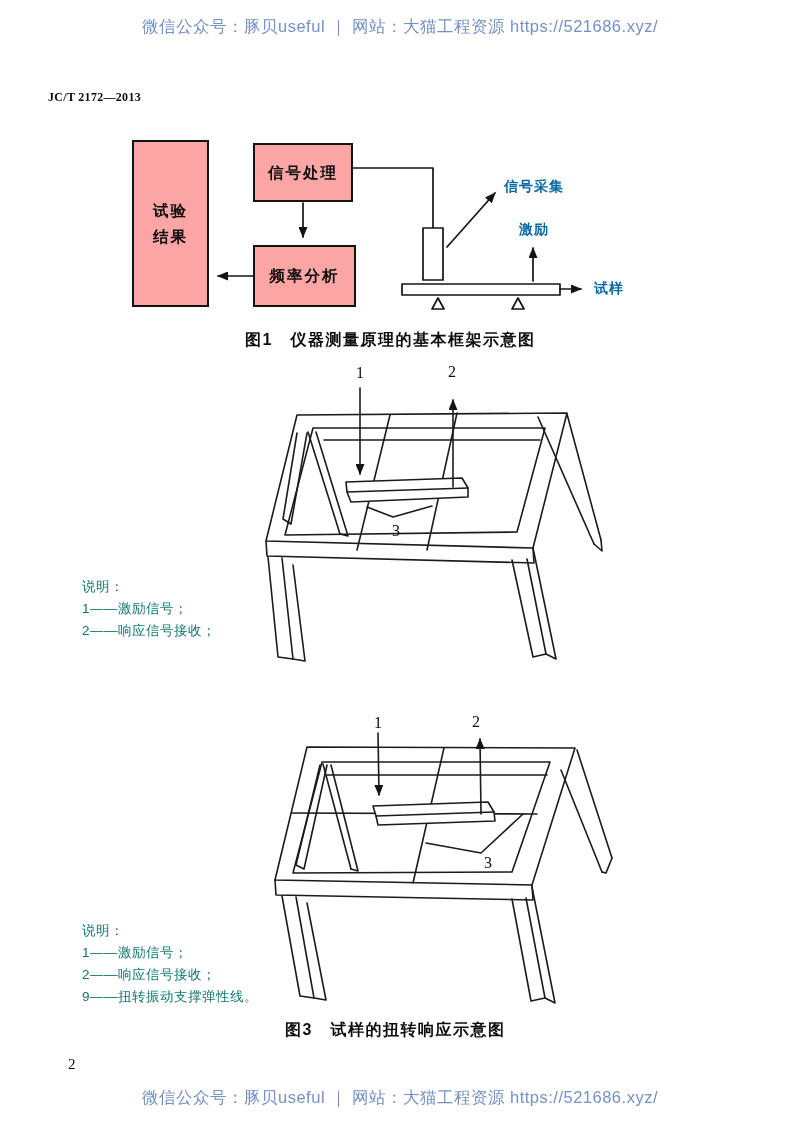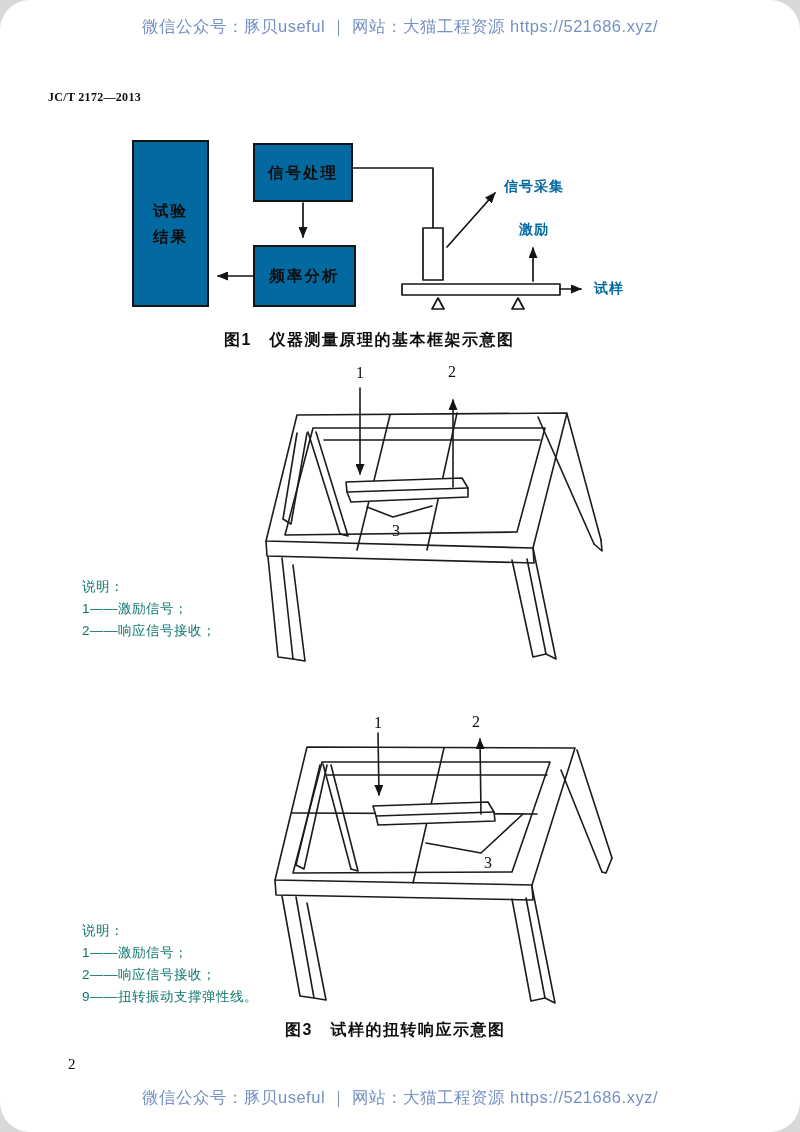--- a/index.html
+++ b/index.html
@@ -1,34 +1,33 @@
 <!DOCTYPE html>
 <html><head>
 <meta charset="utf-8">
 <style>
   html,body{margin:0;padding:0;background:#d8d8d8;}
   .page{
     position:relative;width:800px;height:1132px;background:#ffffff;
     margin:0 auto;overflow:hidden;color:#111;
     font-family:"Liberation Sans","DejaVu Sans",sans-serif;
-    border-radius:30px;
   }
   .wm{
     position:absolute;left:0;width:100%;text-align:center;
     color:#7590c5;font-size:16.5px;letter-spacing:.5px;white-space:nowrap;
   }
   .wm-top{top:16px}
   .wm-bottom{top:1087px}
   .std-code{
     position:absolute;left:48px;top:90px;
     font-family:"Liberation Serif","DejaVu Serif",serif;
     font-weight:700;font-size:12px;letter-spacing:.3px;color:#0d0d0d;
   }
   .fbox{
-    position:absolute;border:2px solid #141414;background:#0369a1;
+    position:absolute;border:2px solid #141414;background:#fca5a5;
     display:flex;flex-direction:column;align-items:center;justify-content:center;
     font-weight:700;font-size:15.5px;letter-spacing:2px;color:#0d0d0d;line-height:1.65;
   }
   .flabel{
     position:absolute;font-weight:700;font-size:14px;letter-spacing:1px;color:#0369a1;white-space:nowrap;
   }
   .figcap{
     position:absolute;font-weight:700;font-size:16px;letter-spacing:1.5px;color:#0d0d0d;white-space:nowrap;
   }
   .legend{
@@ -82,21 +81,21 @@
     <span>信号处理</span>
   </div>
   <div class="fbox" style="left:253px;top:245px;width:99px;height:58px">
     <span>频率分析</span>
   </div>
 
   <div class="flabel" style="left:504px;top:178px">信号采集</div>
   <div class="flabel" style="left:519px;top:221px">激励</div>
   <div class="flabel" style="left:594px;top:280px">试样</div>
 
-  <div class="figcap" style="left:224px;top:330px">图1　仪器测量原理的基本框架示意图</div>
+  <div class="figcap" style="left:245px;top:330px">图1　仪器测量原理的基本框架示意图</div>
 
   <svg class="diag" style="left:250px;top:358px" width="372" height="312" viewBox="0 0 372 312">
     <defs>
       <marker id="ah2" markerUnits="userSpaceOnUse" markerWidth="11" markerHeight="9" viewBox="0 0 11 9" refX="10" refY="4.5" orient="auto">
         <path d="M0,0 L11,4.5 L0,9 Z" fill="#141414"></path>
       </marker>
     </defs>
     <g stroke="#1b1b1b" stroke-width="1.6" fill="none" stroke-linejoin="round" stroke-linecap="round">
 
       <path d="M16,183 L47,57 L317,55 L283,190 Z"></path>

